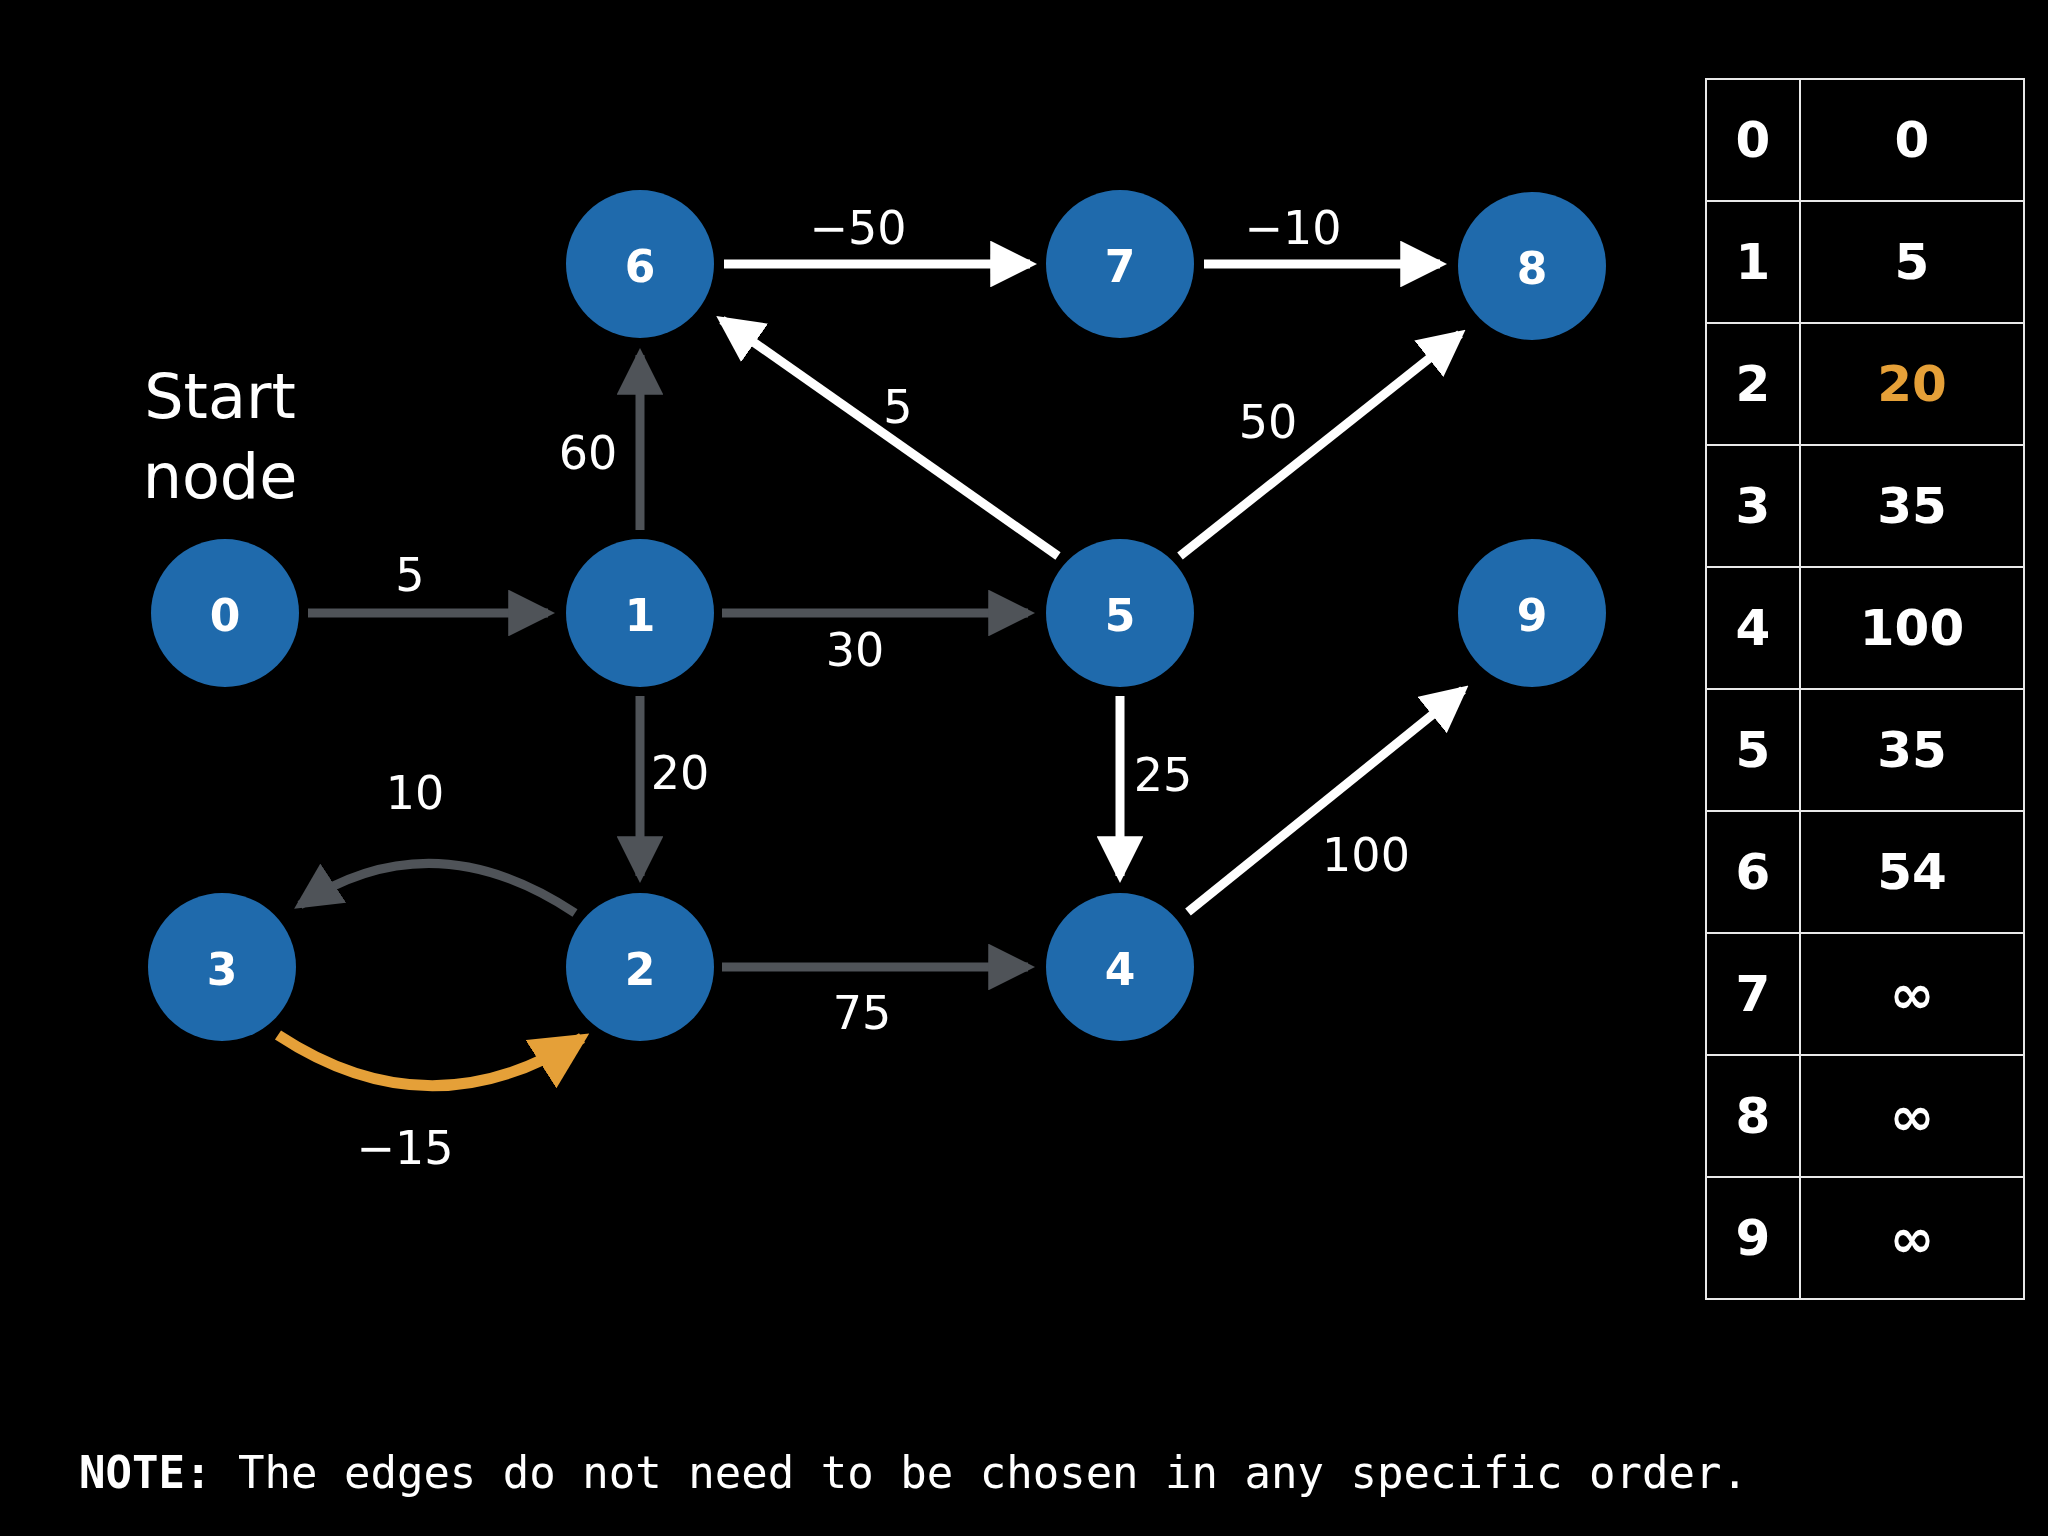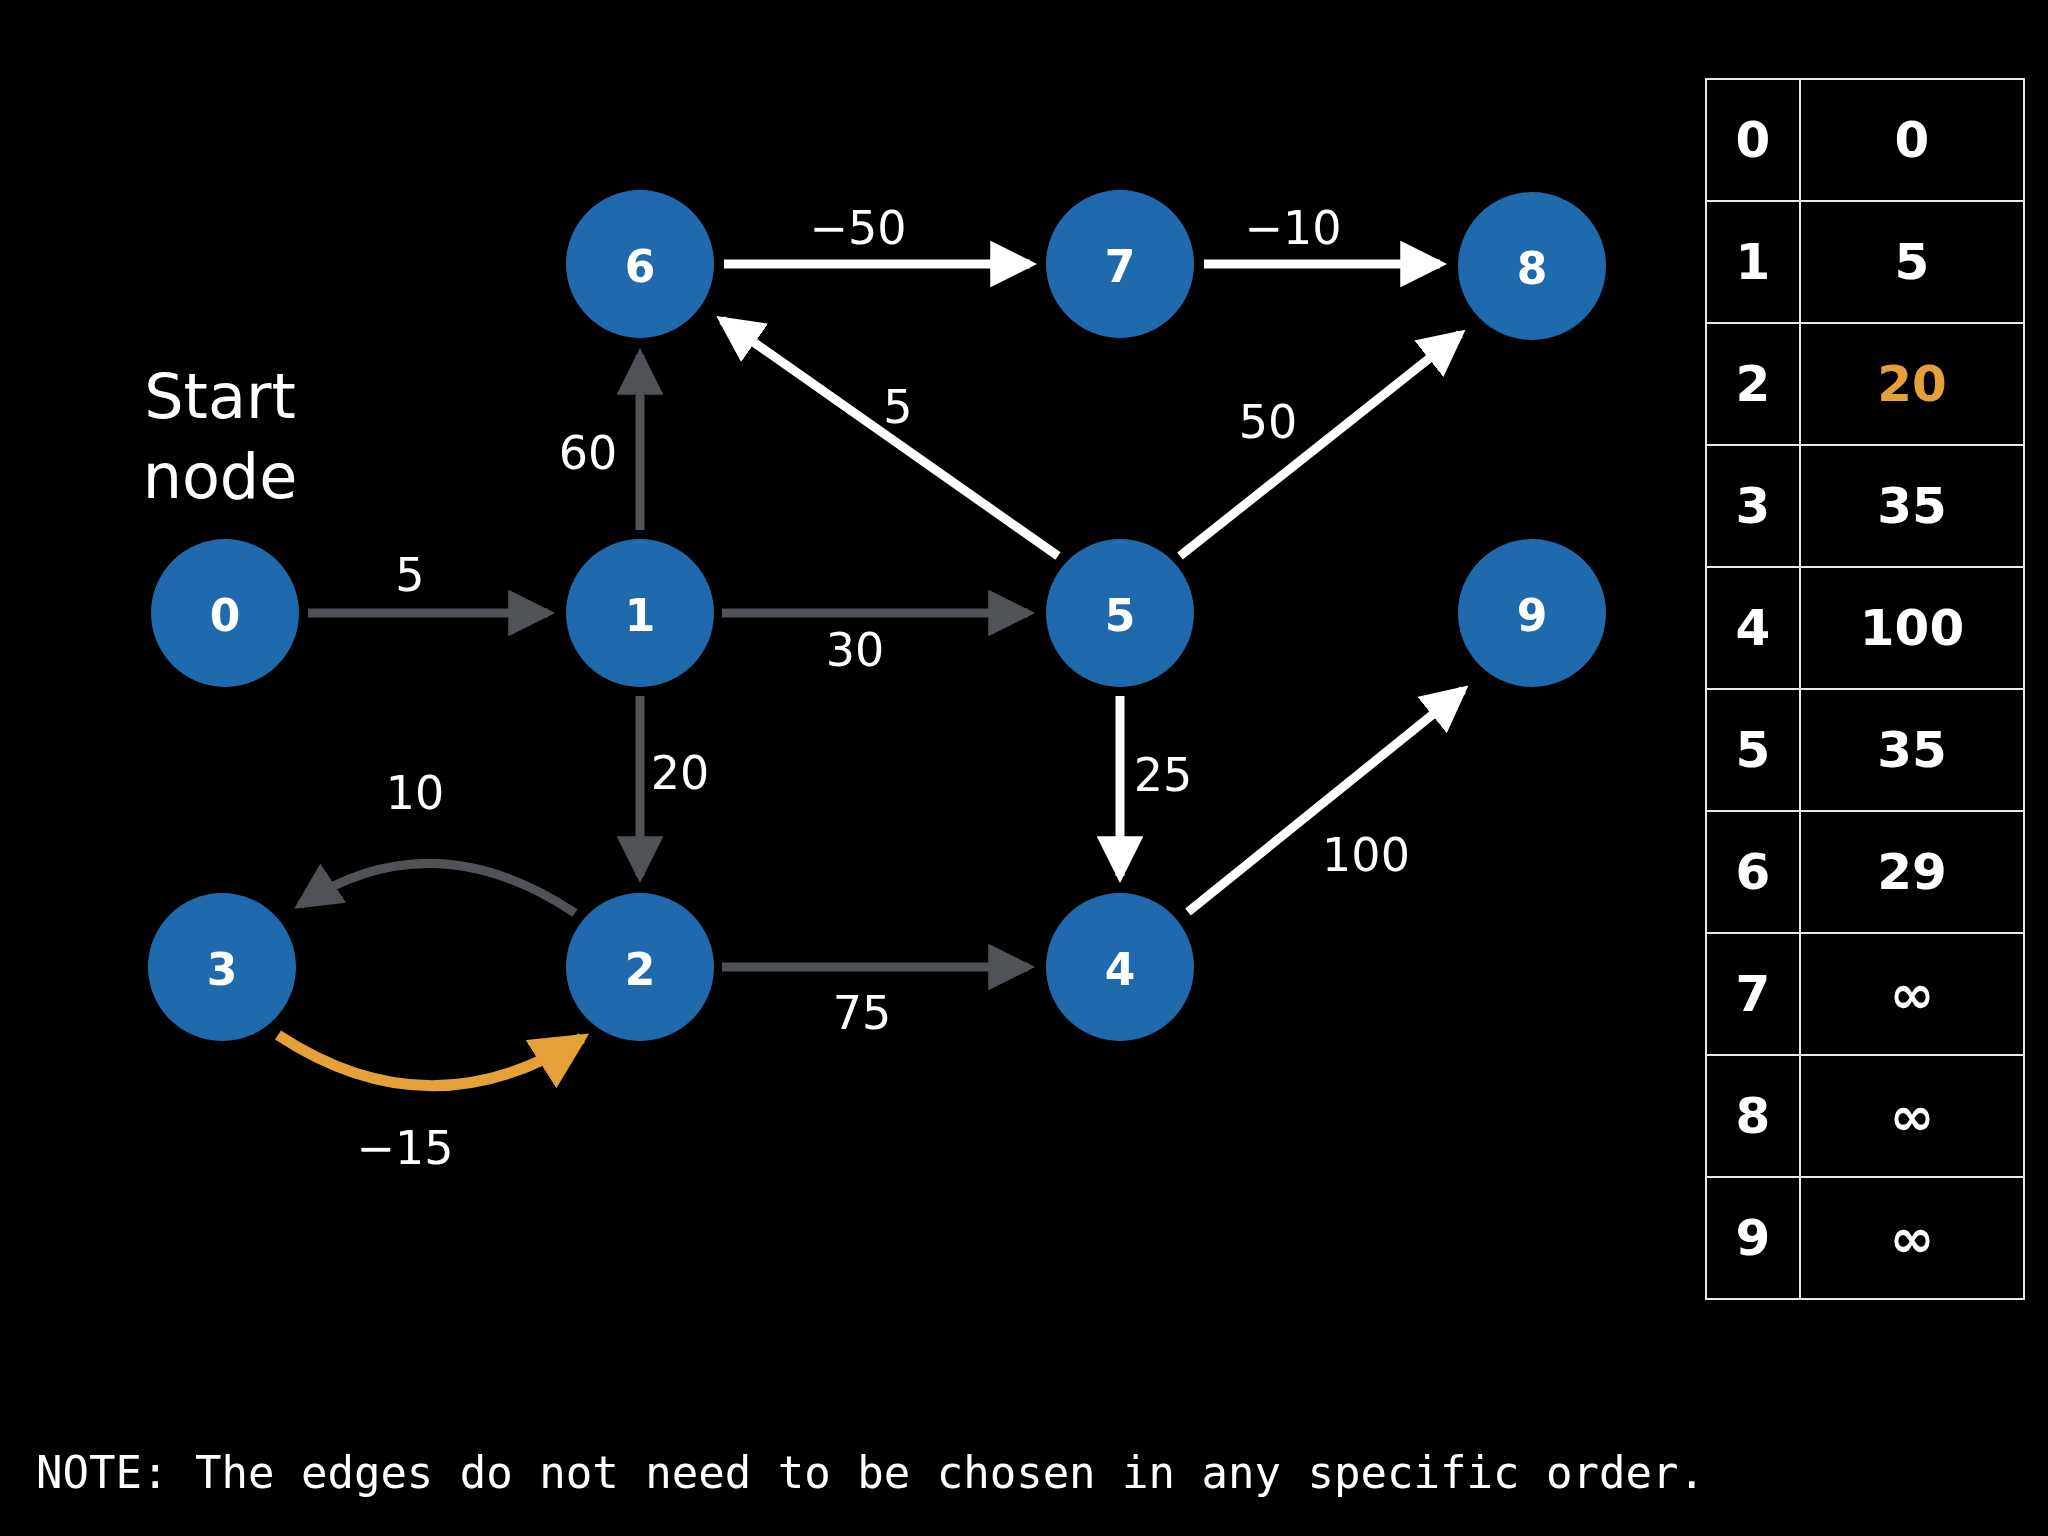--- a/index.html
+++ b/index.html
@@ -82,21 +82,21 @@
   #note {
     position: absolute;
     left: 36px;
     top: 1447px;
     font-family: "DejaVu Sans Mono", monospace;
     font-size: 44px;
     color: #ffffff;
     white-space: pre;
     letter-spacing: 0px;
   }
-  #note .note-prefix { font-weight: normal; }
+  #note .note-prefix { font-weight: bold; margin-left: 43px; }
 </style>
 </head>
 <body>
 
 <div id="stage">
 
   <svg id="graph-svg" viewBox="0 0 2048 1536" xmlns="http://www.w3.org/2000/svg">
     <defs>
       <marker id="arrow-gray" viewBox="0 0 10 10" refX="8.5" refY="5" markerWidth="5.2" markerHeight="5.2" orient="auto-start-reverse">
         <path d="M 0 0 L 10 5 L 0 10 z" fill="#4f5358"></path>
@@ -224,21 +224,21 @@
       <tr>
         <td class="col-idx">4</td>
         <td class="col-val">100</td>
       </tr>
       <tr>
         <td class="col-idx">5</td>
         <td class="col-val">35</td>
       </tr>
       <tr>
         <td class="col-idx">6</td>
-        <td class="col-val">29</td>
+        <td class="col-val">54</td>
       </tr>
       <tr>
         <td class="col-idx">7</td>
         <td class="col-val inf">∞</td>
       </tr>
       <tr>
         <td class="col-idx">8</td>
         <td class="col-val inf">∞</td>
       </tr>
       <tr>

